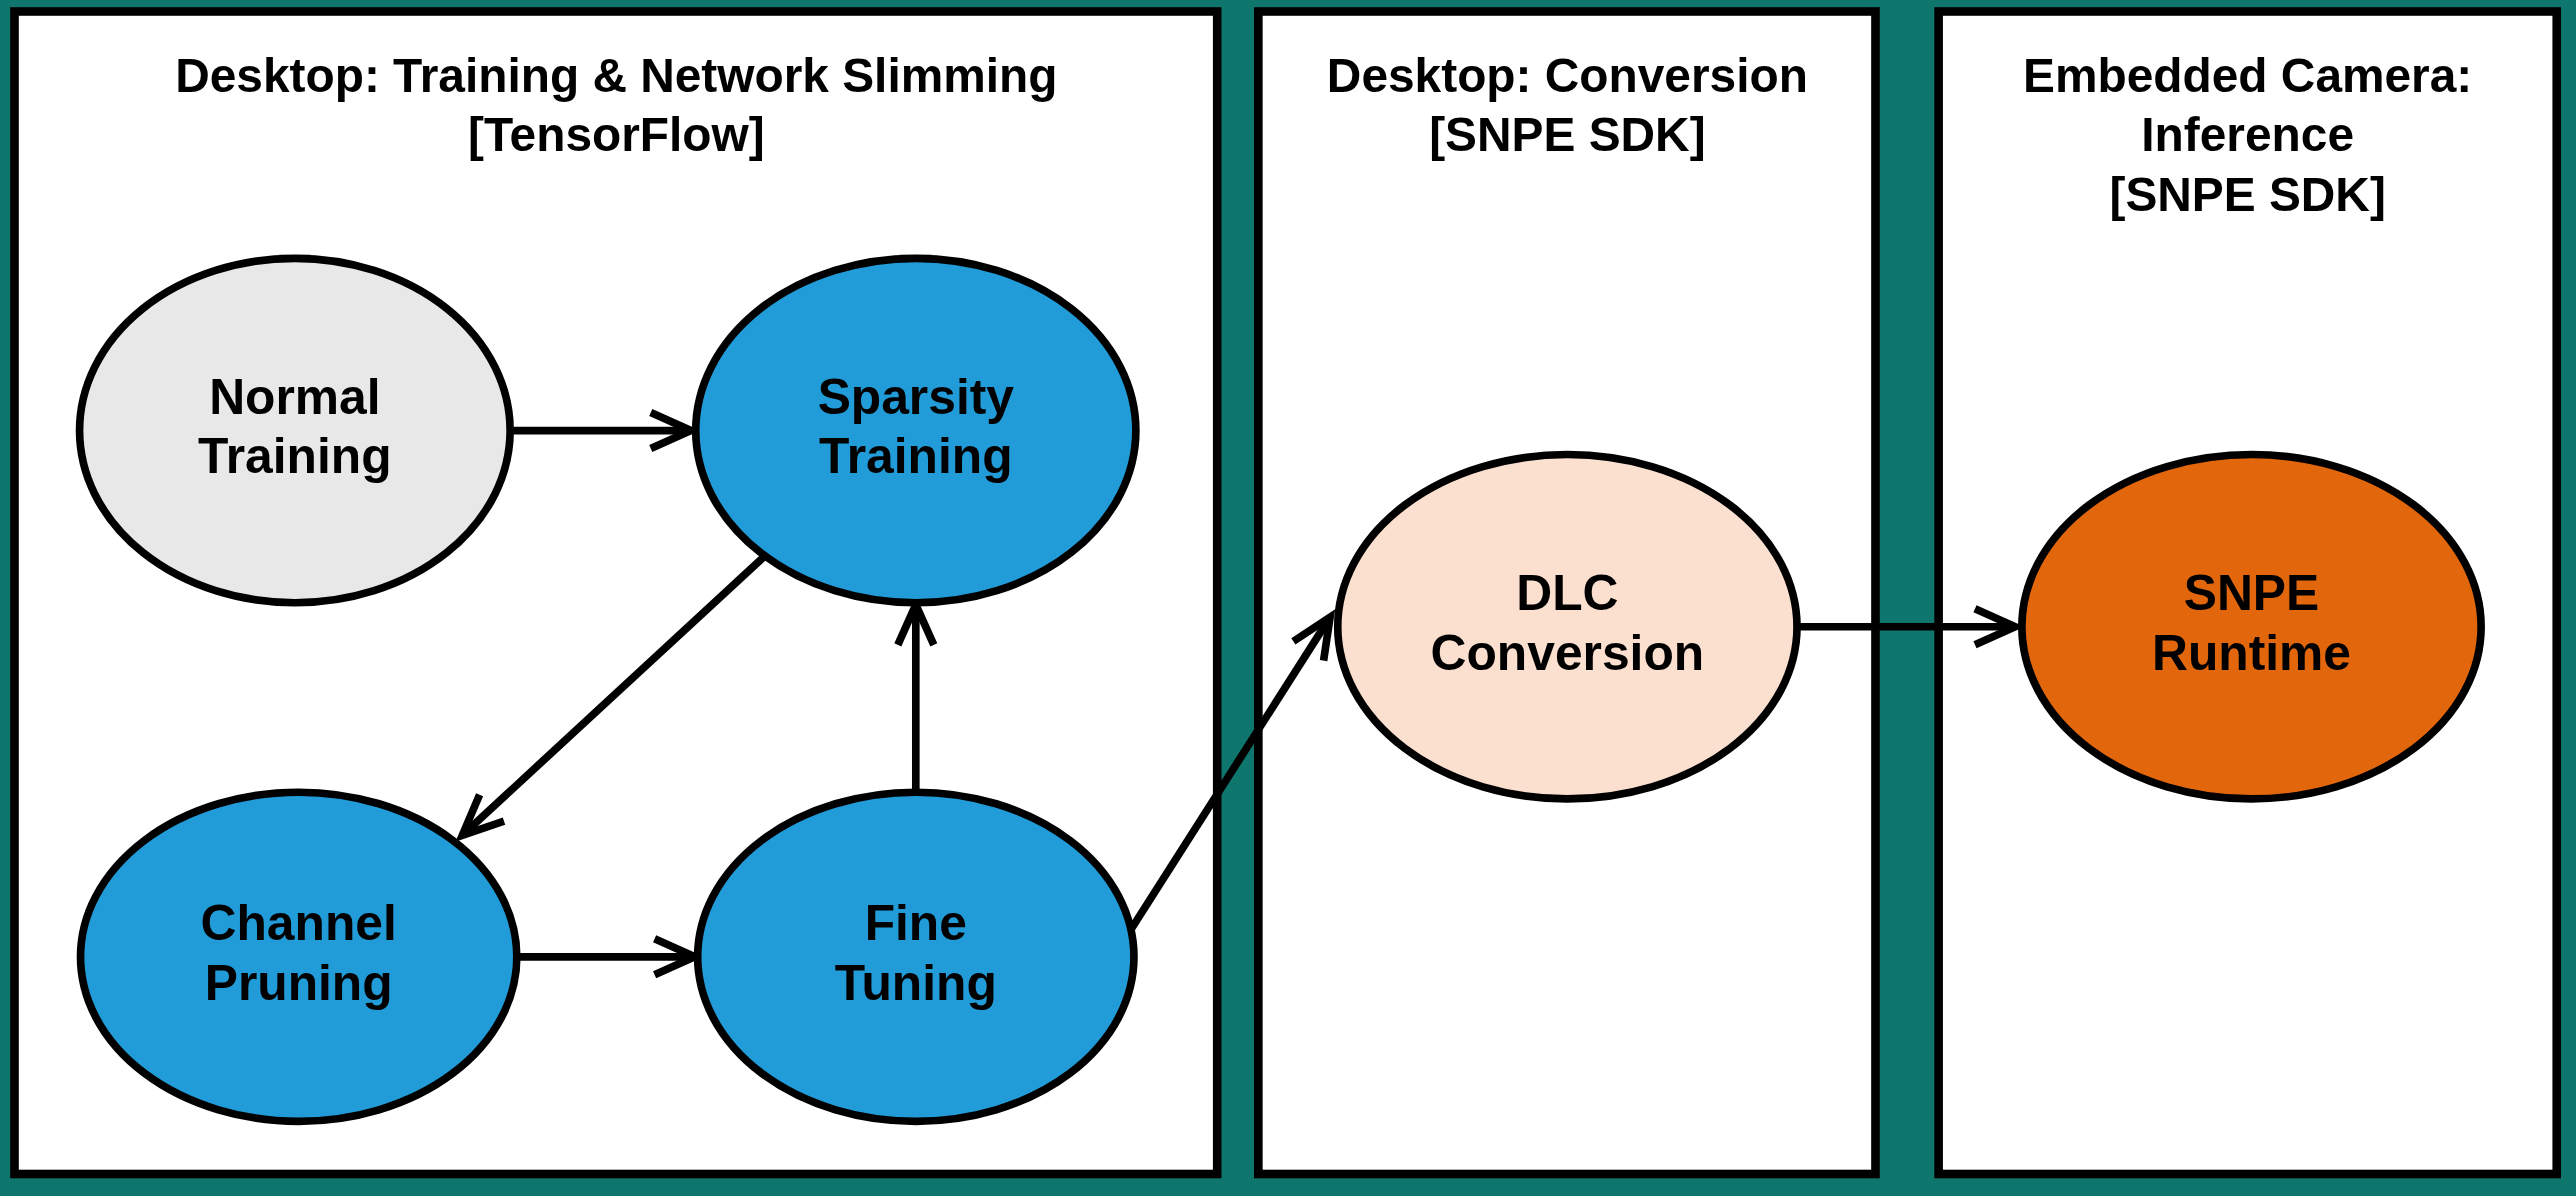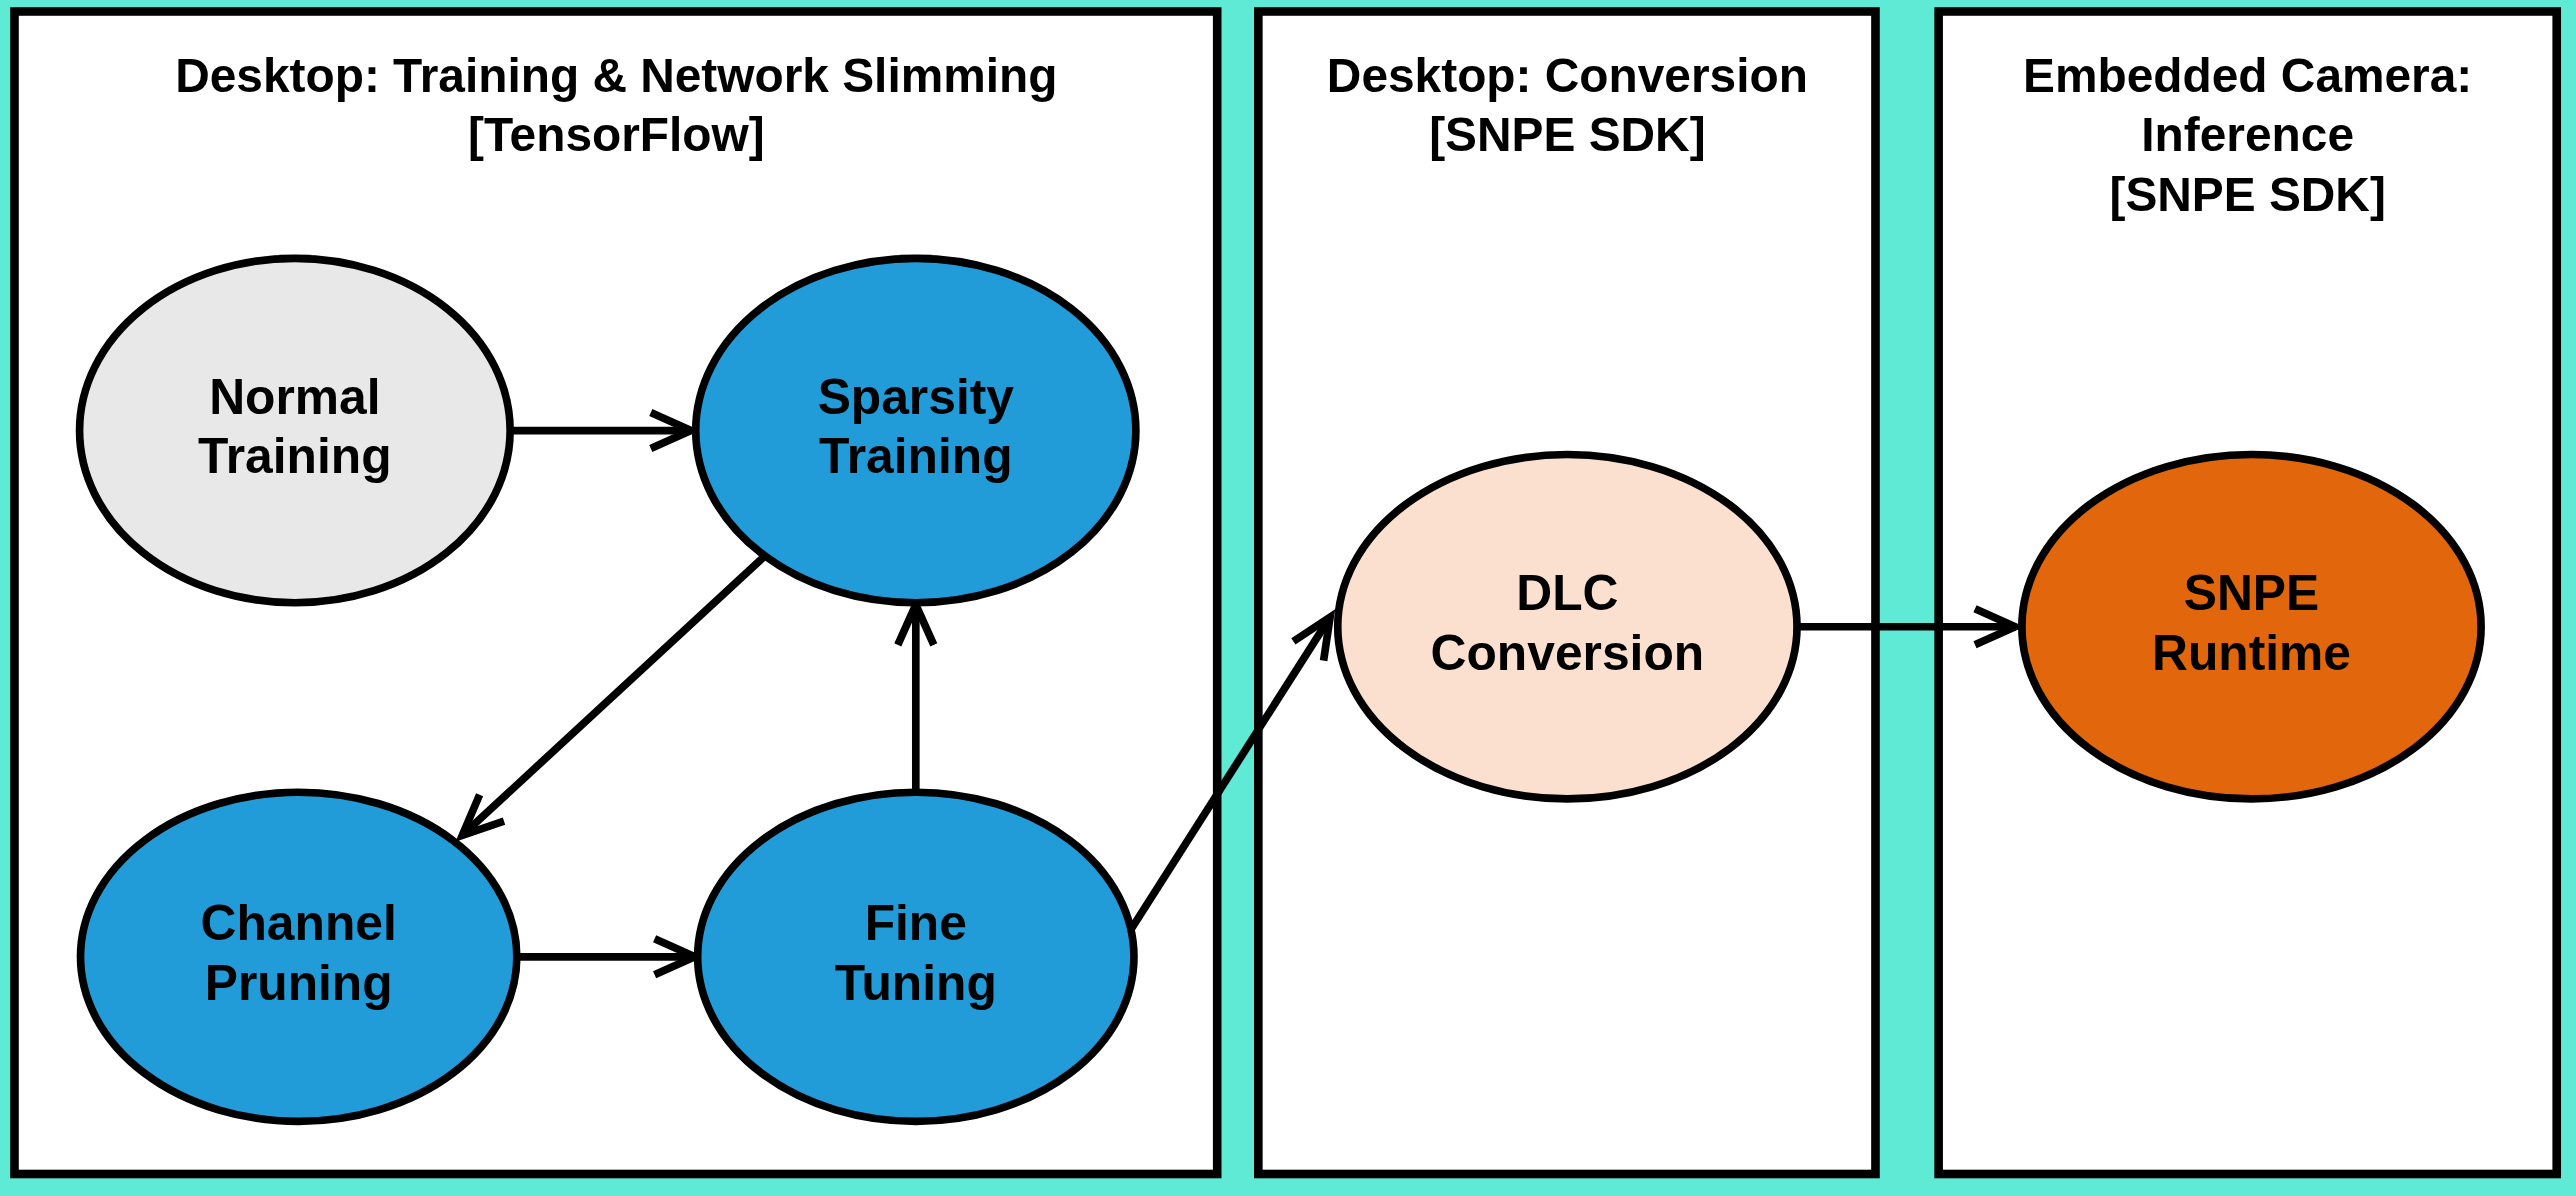--- a/index.html
+++ b/index.html
@@ -7,21 +7,21 @@
     padding: 0;
     background: #ffffff;
   }
   body {
     font-family: "Liberation Sans", sans-serif;
   }
   #stage {
     position: relative;
     width: 2576px;
     height: 1196px;
-    background: #5eead4;
+    background: #0f766e;
     overflow: hidden;
   }
   svg#diagram {
     position: absolute;
     left: 0;
     top: 0;
     width: 2576px;
     height: 1196px;
     display: block;
   }

